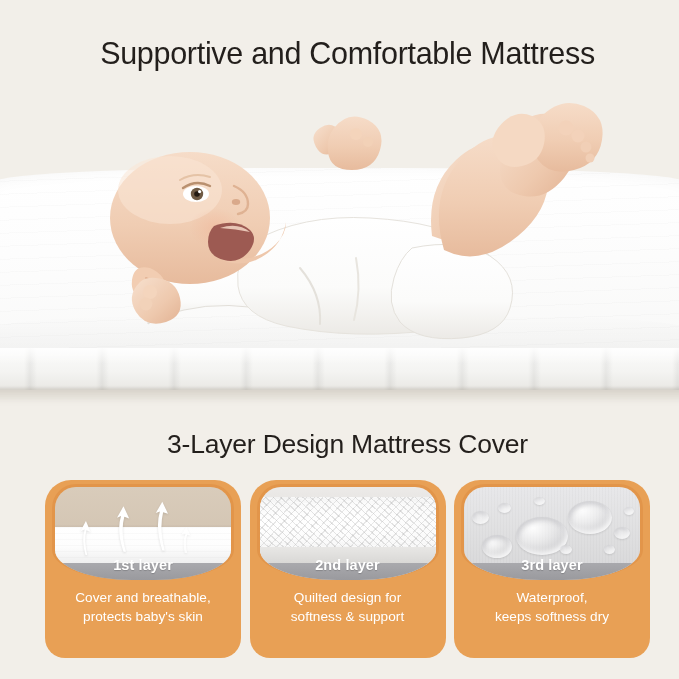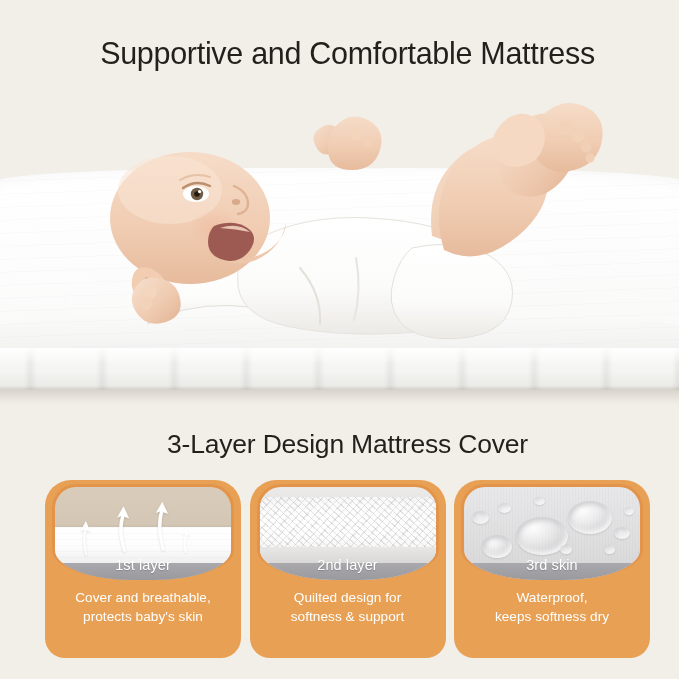--- a/index.html
+++ b/index.html
@@ -294,20 +294,21 @@
     width: 182px;
     height: 30px;
     display: flex;
     align-items: center;
     justify-content: center;
     color: #ffffff;
     font-size: 14.5px;
     letter-spacing: 0.1px;
     text-shadow: 0 1px 1px rgba(0,0,0,0.18);
     z-index: 4;
+    font-weight: bold;
   }
   .card-caption {
     position: absolute;
     left: 8px;
     right: 8px;
     top: 108px;
     text-align: center;
     color: #ffffff;
     font-size: 13.6px;
     line-height: 19px;
@@ -474,21 +475,21 @@
             <div class="drop" style="left:8px;   top:24px; width:17px; height:13px;"></div>
             <div class="drop" style="left:34px;  top:16px; width:13px; height:10px;"></div>
             <div class="drop" style="left:150px; top:40px; width:16px; height:12px;"></div>
             <div class="drop" style="left:140px; top:58px; width:11px; height:9px;"></div>
             <div class="drop" style="left:96px;  top:58px; width:12px; height:9px;"></div>
             <div class="drop" style="left:160px; top:20px; width:10px; height:8px;"></div>
             <div class="drop" style="left:70px;  top:10px; width:11px; height:8px;"></div>
             <div class="p3-base"></div>
           </div>
         </div>
-        <div class="layer-band">3rd skin</div>
+        <div class="layer-band">3rd layer</div>
         <div class="card-caption">
           <span>Waterproof,</span>
           <span>keeps softness dry</span>
         </div>
       </div>
 
     </div>
   </div>
 </div>
 

